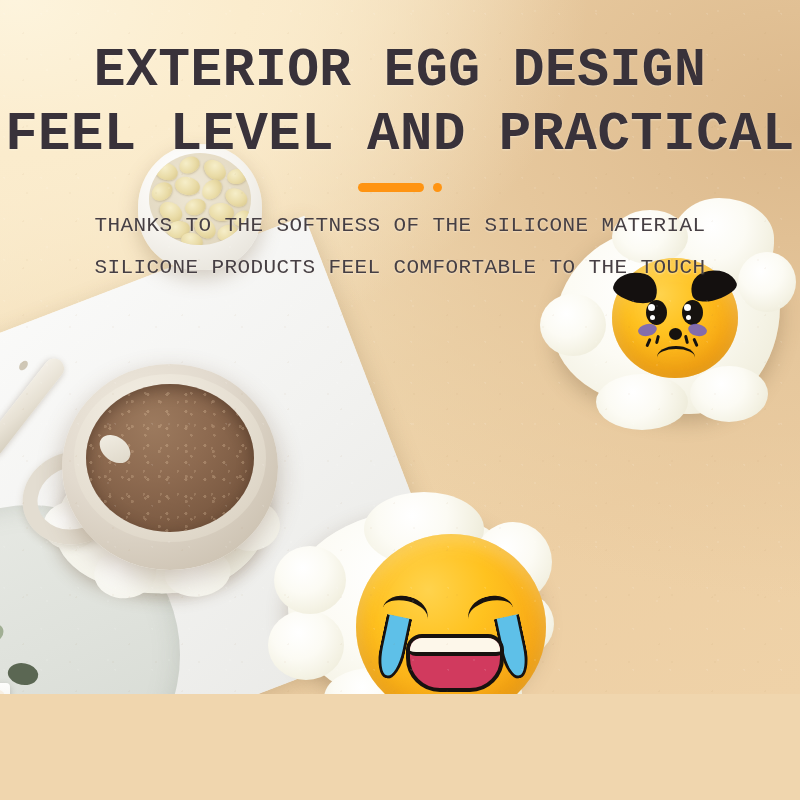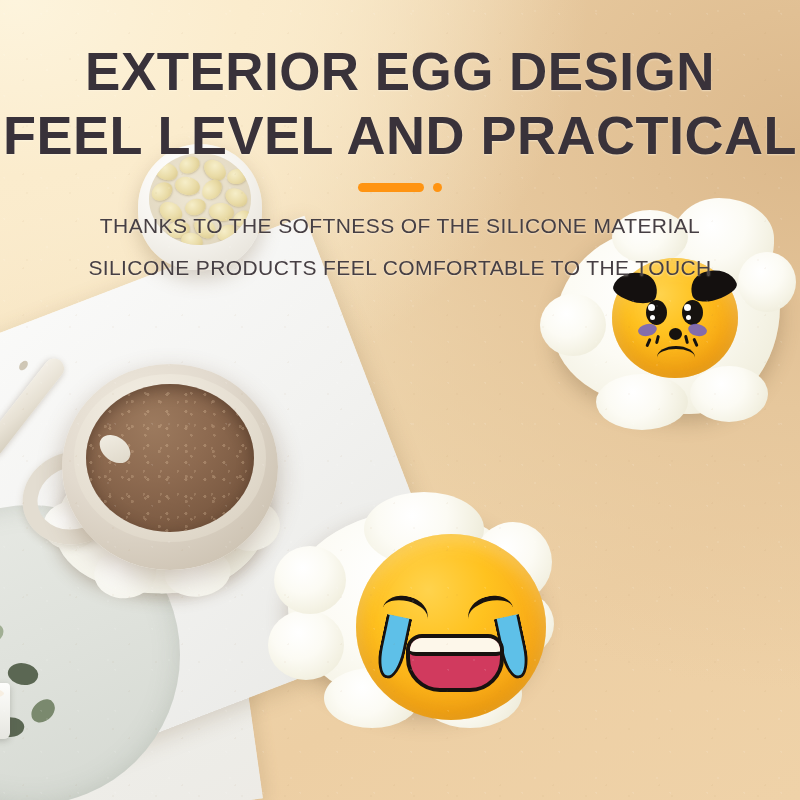--- a/index.html
+++ b/index.html
@@ -2,25 +2,26 @@
 <html><head>
 <meta charset="utf-8">
 <style>
   html,body{margin:0;padding:0;}
   body{
     width:800px;height:800px;overflow:hidden;
     font-family:"Liberation Sans",sans-serif;
     background:#f0d6ae;
   }
   #stage{
-    position:relative;width:800px;height:800px;overflow:hidden;
+    position:relative;width:800px;height:694px;overflow:hidden;
     background:
       radial-gradient(130% 100% at 2% 0%, #fdf4dd 0%, #fbeccd 22%, rgba(251,236,205,0) 55%),
       radial-gradient(120% 110% at 100% 18%, #dcb98c 0%, #e6c79c 30%, rgba(230,199,156,0) 62%),
       linear-gradient(152deg,#fbf0d8 0%,#f6e4c2 26%,#eed5ac 52%,#edcfa4 74%,#efd2a8 100%);
+    font-family: Liberation Mono, monospace;
   }
   .noise{
     position:absolute;inset:0;pointer-events:none;opacity:.22;
     background-image:
       radial-gradient(circle at 12% 33%, rgba(255,255,255,.5) 0 1px, transparent 1px),
       radial-gradient(circle at 44% 71%, rgba(160,120,70,.25) 0 1px, transparent 1px),
       radial-gradient(circle at 77% 19%, rgba(255,255,255,.4) 0 1px, transparent 1px),
       radial-gradient(circle at 63% 88%, rgba(160,120,70,.2) 0 1px, transparent 1px);
     background-size:37px 41px,53px 47px,61px 59px,43px 67px;
   }

